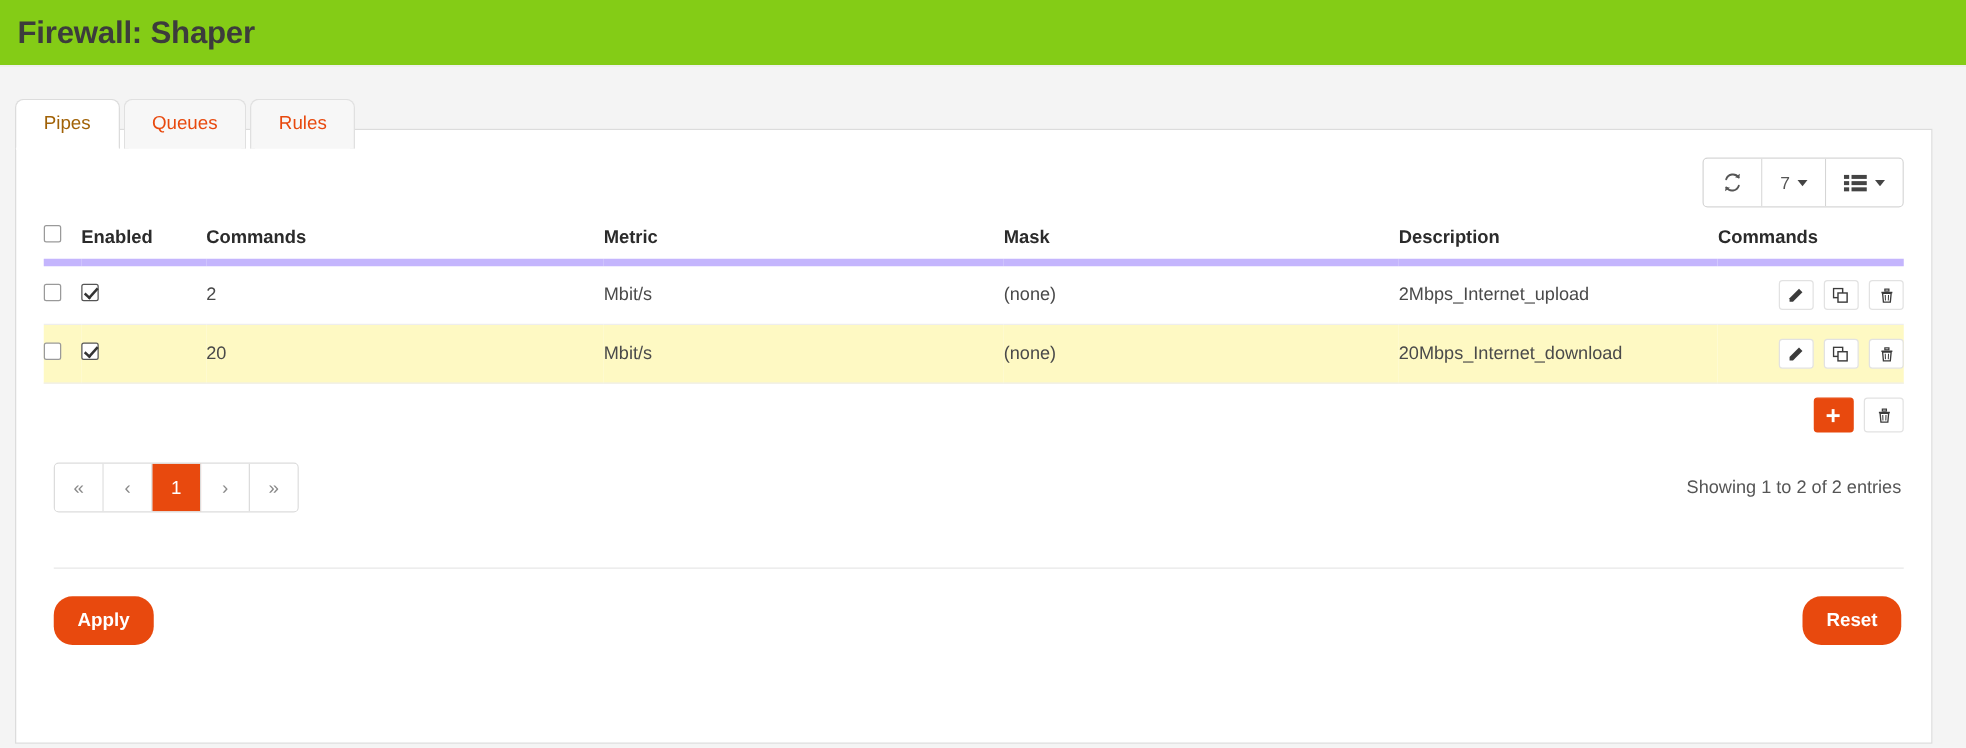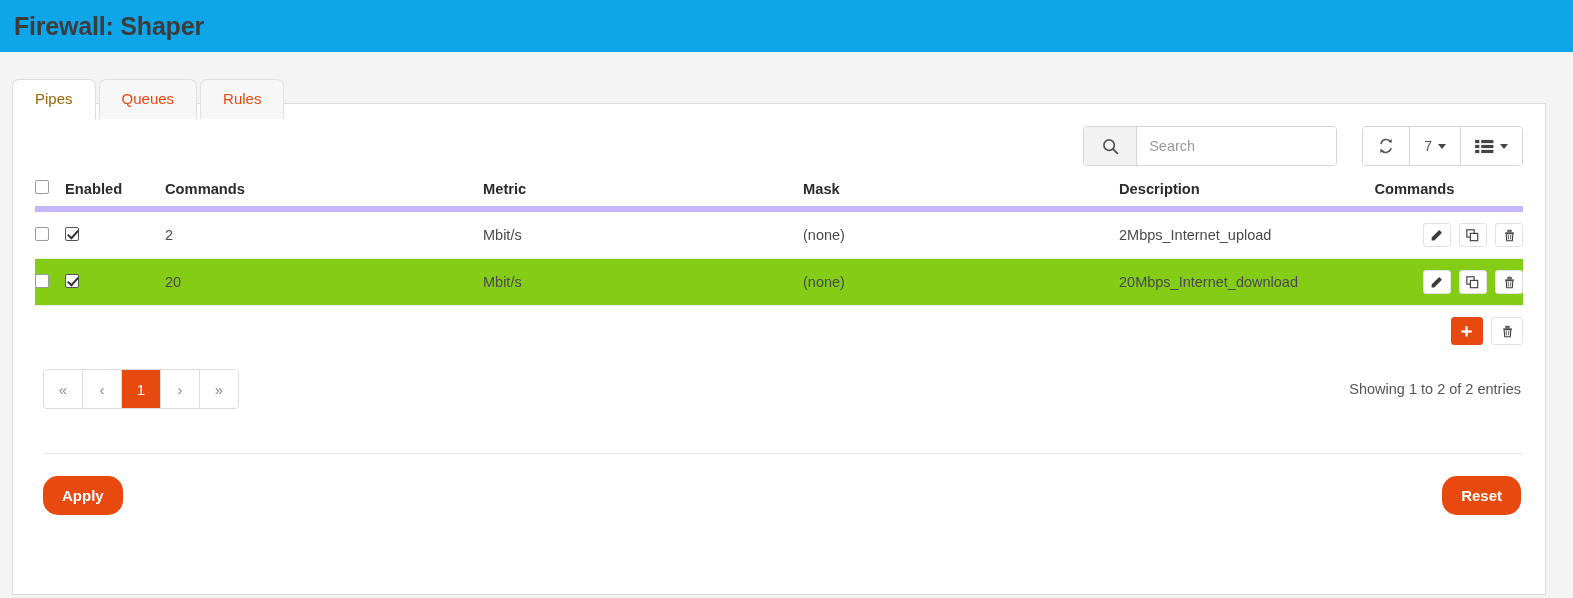--- a/index.html
+++ b/index.html
@@ -13,21 +13,21 @@
     position: relative;
     width: 1573px;
     height: 598px;
     overflow: hidden;
     background: #f4f4f4;
   }
 
   
   .page-header {
     height: 52px;
-    background: #0ea5e9;
+    background: #84cc16;
     border-bottom: 1px solid #eeeeee;
     padding: 0 0 0 14px;
     display: flex;
     align-items: center;
   }
   .page-title {
     font-size: 25px;
     font-weight: bold;
     color: #3c3c3c;
     letter-spacing: -0.2px;
@@ -165,21 +165,21 @@
     padding: 0 0 9px 0;
     border-bottom: 6px solid #c4b5fd;
     vertical-align: bottom;
   }
   table.grid td {
     padding: 11px 0;
     border-bottom: 1px solid #eeeeee;
     color: #4a4a4a;
     vertical-align: middle;
   }
-  tr.striped td { background: #84cc16; }
+  tr.striped td { background: #fef9c3; }
   .col-sel   { width: 30px; }
   .col-en    { width: 100px; }
   .col-bw    { width: 318px; }
   .col-me    { width: 320px; margin-left: 44px; }
   .col-ma    { width: 316px; }
   .col-de    { width: auto; }
   .col-cmd   { text-align: right; white-space: nowrap; }
   th.col-cmd { text-align: right; padding-right: 2px; }
 
   
@@ -309,31 +309,20 @@
       <div class="tab">
         <span>Rules</span>
       </div>
     </div>
   </div>
 
   <div class="panel">
 
     <div class="toolbar">
 
-      <div class="search-group">
-        <div class="search-btn">
-          <span>
-            <svg width="17" height="17" viewBox="0 0 20 20">
-              <circle cx="8.4" cy="8.4" r="6.1" fill="none" stroke="#555" stroke-width="2"></circle>
-              <line x1="12.9" y1="12.9" x2="18" y2="18" stroke="#555" stroke-width="2.2" stroke-linecap="round"></line>
-            </svg>
-          </span>
-        </div>
-        <input class="search-input" type="text" placeholder="Search" style="">
-      </div>
 
       <div class="btn-group">
         <div class="tb-btn">
           <span>
             <svg width="18" height="18" viewBox="0 0 20 20">
               <path d="M15.5 5.5 A6.3 6.3 0 0 0 4.4 7.1" fill="none" stroke="#555" stroke-width="1.7" stroke-linecap="round"></path>
               <path d="M4.5 14.5 A6.3 6.3 0 0 0 15.6 12.9" fill="none" stroke="#555" stroke-width="1.7" stroke-linecap="round"></path>
               <path d="M16.6 2.3 L16.0 6.2 L12.2 5.3 Z" fill="#555"></path>
               <path d="M3.4 17.7 L4.0 13.8 L7.8 14.7 Z" fill="#555"></path>
             </svg>

